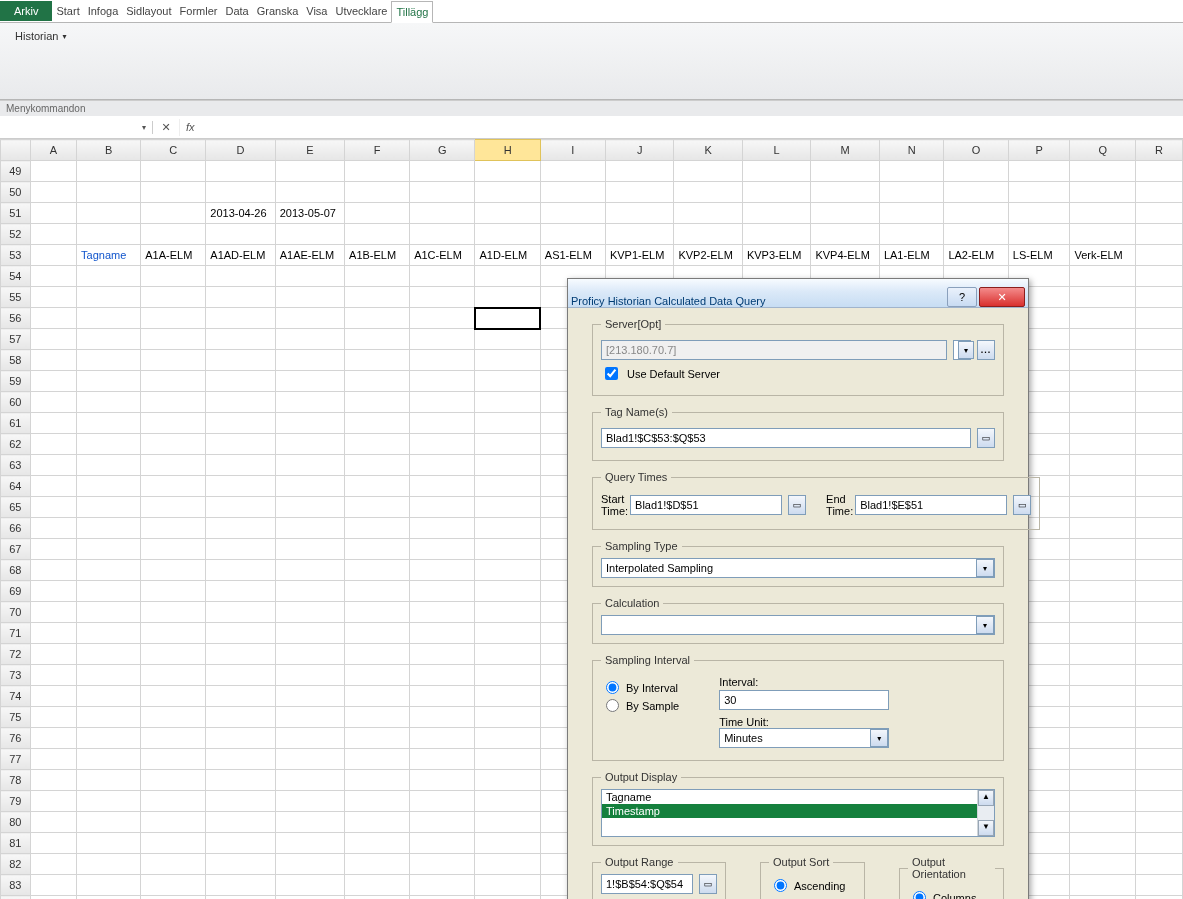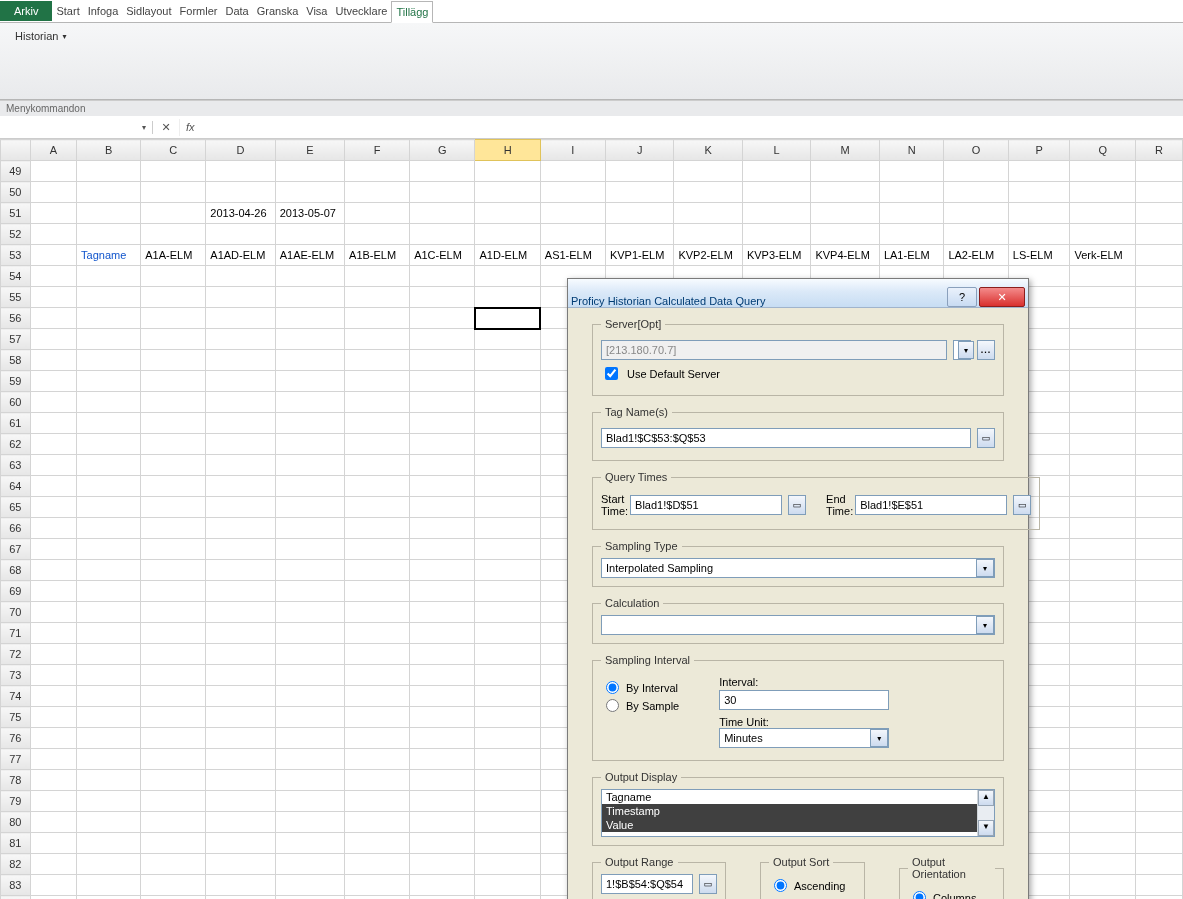--- a/index.html
+++ b/index.html
@@ -40,21 +40,21 @@
 .row{display:flex;align-items:center;gap:6px;margin:4px 0}
 .textbox,.combo{height:20px;border:1px solid #7f9db9;background:#fff;font-size:11px;padding:1px 4px;box-sizing:border-box}
 .textbox[disabled]{background:#f0f0f0;color:#888}
 .combo{display:flex;align-items:center;justify-content:space-between}
 .combo .arrow{width:16px;height:16px;border:1px solid #7f9db9;background:linear-gradient(#f4f7fc,#cddbef);display:flex;align-items:center;justify-content:center;margin:-1px -4px -1px 4px}
 .refbtn{width:18px;height:20px;border:1px solid #7f9db9;background:linear-gradient(#f4f7fc,#cddbef);display:flex;align-items:center;justify-content:center;font-size:9px}
 .half{flex:1;display:flex;flex-direction:row;gap:2px}
 .radio-row{display:flex;align-items:flex-end;gap:4px;margin:2px 0}
 .listbox{border:1px solid #7f9db9;background:#fff;height:46px;overflow:hidden;position:relative}
 .listbox .item{padding:1px 4px}
-.listbox .item.sel{background:#404040;color:#fff}
+.listbox .item.sel{background:#15803d;color:#fff}
 .listbox .scroll{position:absolute;right:0;top:0;bottom:0;width:16px;border-left:1px solid #cfd5da;background:#e9edf2;display:flex;flex-direction:column;justify-content:space-between;align-items:center}
 .listbox .scroll .sbtn{width:14px;height:14px;border:1px solid #98a6b6;background:linear-gradient(#f4f7fc,#cddbef);font-size:8px;line-height:12px;text-align:center}
 .triple{display:flex;gap:10px}
 .small-dots{font-weight:bold;letter-spacing:1px}
 .chev{font-size:8px}
 </style>
 </head>
 <body>
 
 <div class="ribbon-tabs">
@@ -967,21 +967,20 @@
           </div>
         </div>
       </div>
     </fieldset>
 
     <fieldset>
       <legend>Output Display</legend>
       <div class="listbox">
         <div class="item">Tagname</div>
         <div class="item sel">Timestamp</div>
-        <div class="item sel">Value</div>
         <div class="scroll">
           <div class="sbtn">▲</div>
           <div class="sbtn">▼</div>
         </div>
       </div>
     </fieldset>
 
     <div class="triple">
       <fieldset style="flex:1">
         <legend>Output Range</legend>

